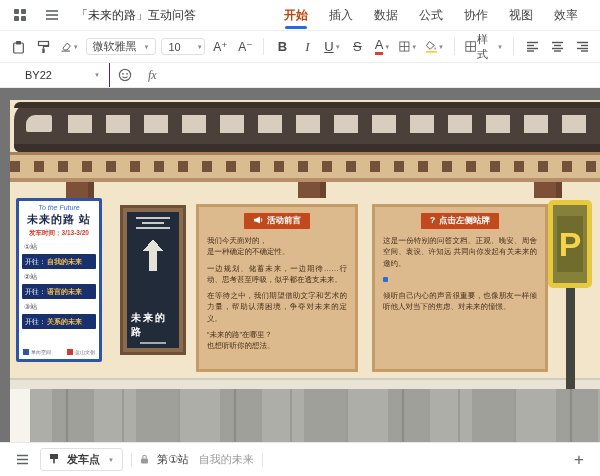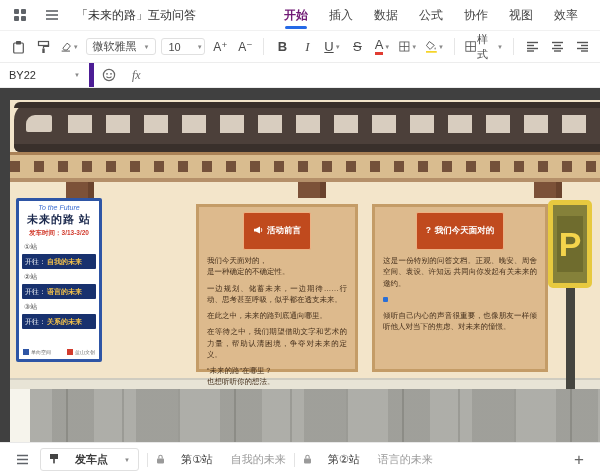--- a/index.html
+++ b/index.html
@@ -9,45 +9,45 @@
     font-family:"Liberation Sans","DejaVu Sans",sans-serif; color:#333;
   }
   .app { width:600px; height:476px; display:flex; flex-direction:column; background:#fff; }
 
   
   .menubar { height:30px; display:flex; align-items:center; padding:0 10px; gap:12px; background:#fff; flex:0 0 auto; }
   .icon-btn { width:20px; height:20px; display:grid; place-items:center; border-radius:3px; cursor:pointer; }
   .doc-title { font-size:12px; color:#333; margin-left:2px; white-space:nowrap; }
   .menus { margin-left:auto; display:flex; gap:21px; padding-right:12px; font-size:12px; color:#454545; }
   .menu-item { position:relative; cursor:pointer; line-height:30px; }
-  .menu-item.active { color:#701a75; font-weight:bold;margin-left:14px; }
+  .menu-item.active { color:#c2410c; font-weight:bold;margin-left:14px; }
   .menu-item.active::after { content:""; position:absolute; left:50%; transform:translateX(-50%); bottom:1px; width:22px; height:3px; border-radius:2px; background:#2569e6; }
 
   
   .toolbar { height:32px; display:flex; align-items:center; padding:0 8px; gap:5px; border-top:1px solid #f1f1f1; flex:0 0 auto; color:#4a4a4a; }
   .tb-ico { height:22px; min-width:20px; padding:0 2px; display:flex; align-items:center; justify-content:center; gap:1px; border-radius:3px; cursor:pointer; font-size:12px; }
   .chev { font-size:6px; color:#8a8a8a; line-height:1; }
   .select { height:17px; border:1px solid #e0e0e0; border-radius:3px; display:flex; align-items:center; gap:6px; padding:0 6px; font-size:11px; cursor:pointer; background:#fff; }
   .sep { width:1px; height:17px; background:#e6e6e6; margin:0 3px; flex:0 0 auto; }
   .b-bold { font-weight:bold; font-size:13px; }
   .b-italic { font-style:italic; font-family:"Liberation Serif",serif; font-size:13px; }
   .b-under { text-decoration:underline; font-size:13px; }
   .b-strike { text-decoration:line-through; font-size:13px; }
   .b-color { font-size:13px; line-height:1; display:inline-block; border-bottom:3px solid #e03c32; padding-bottom:1px; }
   .style-label { font-size:11px; }
 
   
   .formulabar { height:26px; display:flex; align-items:stretch; border-top:1px solid #ededed; border-bottom:1px solid #ededed; flex:0 0 auto; font-size:11px; }
-  .namebox { width:94px; display:flex; align-items:center; justify-content:space-between; padding:0 9px; border-right:5px solid #4c1d95; cursor:pointer; }
+  .namebox { width:94px; display:flex; align-items:center; justify-content:space-between; padding:0 9px; border-right:1px solid #4c1d95; cursor:pointer;margin-left:16px; }
   .fb-ico { display:flex; align-items:center; padding:0 8px; color:#666; cursor:pointer; }
   .fx { font-style:italic; font-family:"Liberation Serif",serif; font-size:12px; color:#666; }
   .formula-input { flex:1; }
 
   
-  .canvas { position:relative; height:354px; background:#404040; overflow:hidden; flex:0 0 auto;text-decoration:underline; }
+  .canvas { position:relative; height:354px; background:#737373; overflow:hidden; flex:0 0 auto;text-decoration:underline; }
   .scene { position:absolute; left:10px; top:12px; right:0; bottom:0; background:#f3e5ca; }
 
   .train { position:absolute; left:4px; top:2px; right:0; height:50px; background:#4c403a;
            border-top-left-radius:18px; border-bottom-left-radius:6px; }
   .train .roof { position:absolute; top:0; left:0; right:0; height:6px; background:#39302b; border-top-left-radius:18px; }
   .train .windows { position:absolute; top:13px; left:54px; right:8px; height:18px;
            background:repeating-linear-gradient(90deg,#d8cdbf 0 24px, rgba(0,0,0,0) 24px 38px); }
   .train .windshield { position:absolute; top:13px; left:12px; width:26px; height:17px; background:#d8cdbf; border-radius:9px 2px 2px 2px; }
   .train .skirt { position:absolute; bottom:0; left:0; right:0; height:8px; background:#39302b; border-bottom-left-radius:6px; }
 
@@ -84,35 +84,35 @@
   .poster .tline.short { width:52%; }
   .poster .arrow { margin:7px 0 2px; }
   .poster-title { margin-top:auto; color:#fff; font-weight:bold; font-size:10px; letter-spacing:2px; }
   .poster .bline { width:60%; height:2px; background:rgba(255,255,255,.6); margin-top:3px; }
 
   
   .panel { position:absolute; top:104px; height:168px; background:#ddba8d; border:3px solid #c49c67; padding:3px 8px 6px; }
   .panel.preface { left:186px; width:162px; }
   .panel.howto { left:362px; width:176px; }
   .badge { margin:2px auto 5px; width:max-content; background:#c04a1e; border:1px solid #edb184; color:#fff;
-           font-size:8.5px; font-weight:bold; padding:12px 9px; border-radius:2px; display:flex; gap:4px; }
+           font-size:8.5px; font-weight:bold; padding:2px 9px; border-radius:2px; display:flex; gap:4px; }
   .panel p { margin:0 0 5px; font-size:7.5px; line-height:1.5; color:#46301c; white-space:pre-line; text-align:justify; }
   .bullet { display:inline-block; width:5px; height:5px; background:#2a6fd6; margin-right:2px; border-radius:1px; }
   .qmark { font-weight:bold; }
 
   
   .p-sign { position:absolute; left:538px; top:100px; width:44px; height:88px; background:#85813a;
             border:5px solid #e7c93f; border-radius:5px; display:grid; place-items:center; }
   .p-sign .inner { width:26px; height:56px; background:#6f6c2e; display:grid; place-items:center; }
   .p-letter { color:#f4d44c; font-weight:bold; font-size:34px; line-height:1; }
   .p-pole { position:absolute; left:556px; top:188px; width:9px; height:101px; background:#45453f; }
 
   
   .sheetbar { height:34px; display:flex; align-items:center; gap:8px; padding:0 12px; border-top:1px solid #e8e8e8; background:#fff; flex:0 0 auto; font-size:11px; }
-  .sheet-tab { display:flex; align-items:center; gap:16px; cursor:pointer; white-space:nowrap; }
+  .sheet-tab { display:flex; align-items:center; gap:8px; cursor:pointer; white-space:nowrap; }
   .sheet-tab.active { font-weight:bold; color:#222; border:1px solid #e0e0e0; border-radius:3px; padding:3px 8px; background:#fff; }
   .tab-name { color:#3c3c3c; }
   .tab-sub { color:#9a9a9a; margin-left:2px; }
   .vdiv { width:1px; height:14px; background:#e3e3e3; }
   .add-sheet { margin-left:auto; font-size:17px; color:#666; cursor:pointer; line-height:1; padding:0 4px; }
 </style>
 </head>
 <body>
 
 <div class="app">
@@ -315,44 +315,57 @@
             <span class="mark"></span>
             <span>单向空间</span>
           </span>
           <span class="logo alt">
             <span class="mark"></span>
             <span>蓝山文创</span>
           </span>
         </div>
       </div>
 
+      <div class="poster-board">
+        <div class="poster">
+          <div class="tline"></div>
+          <div class="tline short"></div>
+          <div class="tline"></div>
+          <span class="arrow">
+            <svg width="24" height="32" viewBox="0 0 12 16" shape-rendering="crispEdges">
+                <path d="M6 0L11 6H8.2v10H3.8V6H1z" fill="#e6e2d8"></path>
+              </svg>
+          </span>
+          <div class="poster-title">未来的路</div>
+          <div class="bline"></div>
+        </div>
+      </div>
 
       <div class="panel preface">
         <div class="badge">
           <span>
             <svg width="10" height="10" viewBox="0 0 10 10">
                 <path d="M1 3.8v2.6h1.8L7 8.6V1.4L2.8 3.8z" fill="#fff"></path>
                 <path d="M8 3c1 .8 1 3.2 0 4" stroke="#fff" stroke-width="0.9" fill="none"></path>
               </svg>
           </span>
           <span>活动前言</span>
         </div>
         <p>我们今天面对的，
 是一种确定的不确定性。</p>
         <p>一边规划、储蓄未来，一边期待……行动、思考甚至呼吸，似乎都在透支未来。</p>
-        <p>在此之中，未来的路到底通向哪里。</p>
         <p>在等待之中，我们期望借助文字和艺术的力量，帮助认清困境，争夺对未来的定义。</p>
         <p>“未来的路”在哪里？
 也想听听你的想法。</p>
       </div>
 
       <div class="panel howto">
         <div class="badge">
           <span class="qmark">?</span>
-          <span>我们今天面对的</span>
+          <span>点击左侧站牌</span>
         </div>
         <p>这是一份特别的问答文档。正观、晚安、周舍空间、袁设、许知远 共同向你发起有关未来的邀约。</p>
         <p><span class="bullet"></span></p>
         <p>倾听自己内心的声音很重要，也像朋友一样倾听他人对当下的焦虑、对未来的憧憬。</p>
       </div>
 
       <div class="p-sign">
         <div class="inner">
           <span class="p-letter">P</span>
         </div>
@@ -387,26 +400,16 @@
       <span>
         <svg width="9" height="10" viewBox="0 0 9 10">
             <rect x="1" y="4.4" width="7" height="5" rx="0.8" fill="#9a9a9a"></rect>
             <path d="M2.8 4.4V3a1.7 1.7 0 013.4 0v1.4" fill="none" stroke="#9a9a9a" stroke-width="1.1"></path>
           </svg>
       </span>
       <span class="tab-name">第①站</span>
       <span class="tab-sub">自我的未来</span>
     </span>
     <span class="vdiv"></span>
-    <span class="sheet-tab">
-      <span>
-        <svg width="9" height="10" viewBox="0 0 9 10">
-            <rect x="1" y="4.4" width="7" height="5" rx="0.8" fill="#9a9a9a"></rect>
-            <path d="M2.8 4.4V3a1.7 1.7 0 013.4 0v1.4" fill="none" stroke="#9a9a9a" stroke-width="1.1"></path>
-          </svg>
-      </span>
-      <span class="tab-name">第②站</span>
-      <span class="tab-sub">语言的未来</span>
-    </span>
     <span class="add-sheet">+</span>
   </footer>
 
 </div>
 
 </body></html>

